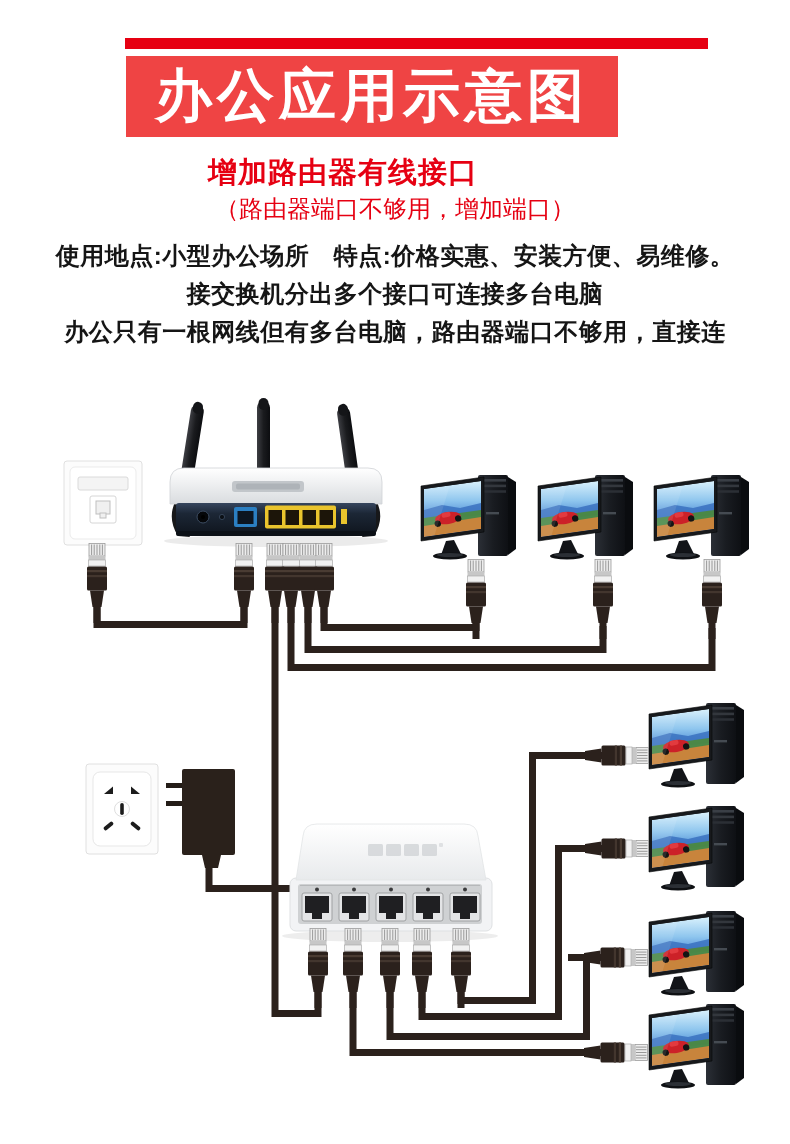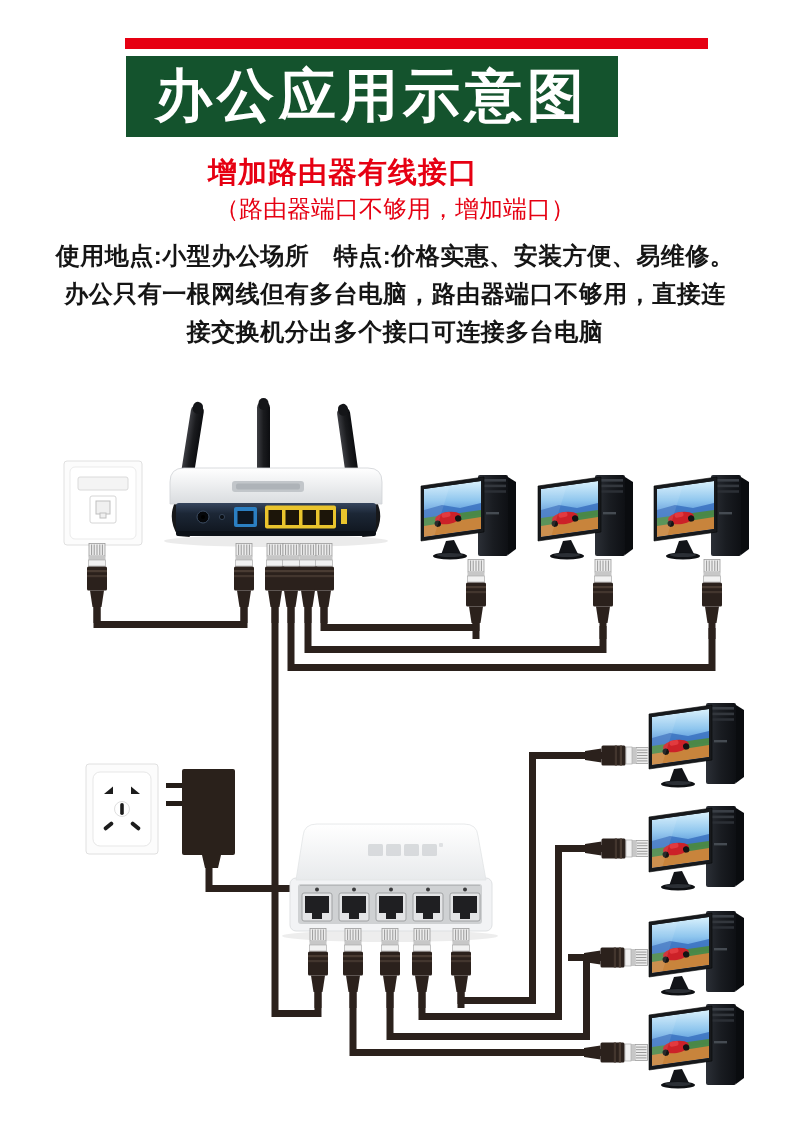--- a/index.html
+++ b/index.html
@@ -1,19 +1,19 @@
 <!DOCTYPE html>
 <html><head>
 <meta charset="utf-8">
 <style>
   html,body{margin:0;padding:0;background:#fff;}
   .page{position:relative;width:790px;height:1144px;background:#ffffff;overflow:hidden;
         font-family:"Liberation Sans","DejaVu Sans",sans-serif;}
   .banner-bar{position:absolute;left:125px;top:38px;width:583px;height:11px;background:#e60012;}
-  .banner{position:absolute;left:126px;top:56px;width:492px;height:81px;background:#14532d;
+  .banner{position:absolute;left:126px;top:56px;width:492px;height:81px;background:#ef4444;
           display:flex;align-items:center;justify-content:center;}
   .banner span{color:#ffffff;font-size:57px;font-weight:bold;letter-spacing:5px;white-space:nowrap;}
   .sub1{position:absolute;left:0;top:153px;width:686px;text-align:center;color:#e60012;
         font-size:29px;font-weight:bold;letter-spacing:1px;}
   .sub2{position:absolute;left:0;top:193px;width:790px;text-align:center;color:#e60012;
         font-size:24px;font-weight:normal;}
   .para{position:absolute;left:0;top:239px;width:790px;text-align:center;color:#151515;
         font-size:24px;font-weight:bold;}
   .para div{height:38px;line-height:34px;letter-spacing:0.5px;white-space:nowrap;}
   svg.diagram{position:absolute;left:0;top:0;width:790px;height:1144px;}
@@ -24,22 +24,22 @@
 <div class="page">
 
   <div class="banner-bar"></div>
   <div class="banner">
     <span>办公应用示意图</span>
   </div>
   <div class="sub1">增加路由器有线接口</div>
   <div class="sub2">（路由器端口不够用，增加端口）</div>
   <div class="para">
     <div>使用地点:小型办公场所　特点:价格实惠、安装方便、易维修。</div>
+    <div>接交换机分出多个接口可连接多台电脑</div>
     <div>办公只有一根网线但有多台电脑，路由器端口不够用，直接连</div>
-    <div>接交换机分出多个接口可连接多台电脑</div>
   </div>
 
   <svg class="diagram" viewBox="0 0 790 1144" xmlns="http://www.w3.org/2000/svg">
     <defs>
       <linearGradient id="screenGrad" x1="0" y1="0" x2="0" y2="1">
         <stop offset="0" stop-color="#d9f1fc"></stop>
           <stop offset="0.35" stop-color="#8fc6ee"></stop>
         <stop offset="0.7" stop-color="#3e7fd0"></stop>
           <stop offset="1" stop-color="#2b5fae"></stop>
       </linearGradient>

